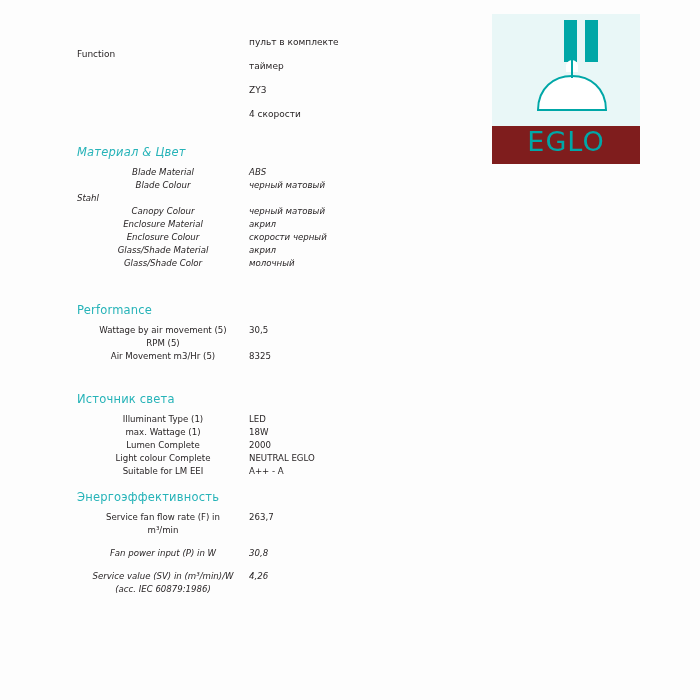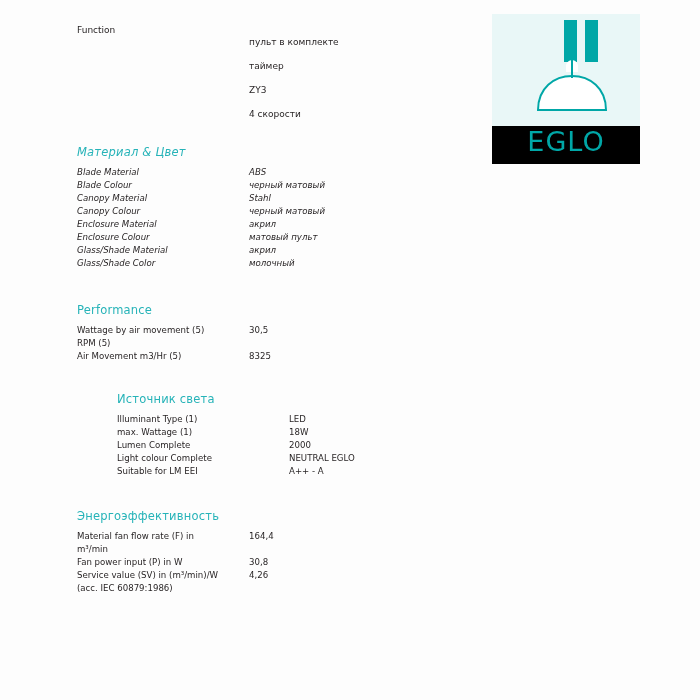--- a/index.html
+++ b/index.html
@@ -27,36 +27,37 @@
     left: 77px;
     top: 24px;
     width: 380px;
     display: flex;
   }
   .function-label {
     width: 172px;
     font-size: 9px;
     color: #231f20;
     line-height: 12px;
+    margin-top: 24px;
   }
   .function-values {
     font-size: 9px;
     color: #231f20;
     line-height: 12px;
   }
   .function-values div { white-space: nowrap; margin-top: 12px; }
 
   
   .logo-box {
     position: absolute;
     left: 492px;
     top: 14px;
     width: 148px;
     height: 150px;
-    background: #000000;
+    background: #7f1d1d;
   }
   .logo-art {
     position: absolute;
     left: 0;
     top: 0;
     width: 148px;
     height: 112px;
   }
   .logo-text {
     position: absolute;
@@ -85,32 +86,33 @@
   .kv {
     display: flex;
     font-size: 8.6px;
     line-height: 13px;
     color: #231f20;
   }
   .kv .k {
     width: 172px;
     flex: 0 0 172px;
     white-space: pre-line;
+    text-align: center;
   }
   .kv .v {
     flex: 1;
     white-space: pre-line;
   }
-  .kv.spaced { margin-top: 0; }
+  .kv.spaced { margin-top: 10px; font-style: italic; }
 
   
   #sec-material { top: 145px; font-style: italic; }
   #sec-performance { top: 303px; }
-  #sec-light { top: 392px; margin-left: 40px; }
-  #sec-energy { top: 509px; }
+  #sec-light { top: 392px; }
+  #sec-energy { top: 490px; }
 </style>
 </head>
 <body>
 
 <div class="page">
 
   <div class="function-row">
     <div class="function-label">Function</div>
     <div class="function-values">
       <div>пульт в комплекте</div>
@@ -136,34 +138,33 @@
     <div class="section-title">Материал &amp; Цвет</div>
     <div class="kv">
       <div class="k">Blade Material</div>
       <div class="v">ABS</div>
     </div>
     <div class="kv">
       <div class="k">Blade Colour</div>
       <div class="v">черный матовый</div>
     </div>
     <div class="kv">
-      <div class="k">Canopy Material</div>
       <div class="v">Stahl</div>
     </div>
     <div class="kv">
       <div class="k">Canopy Colour</div>
       <div class="v">черный матовый</div>
     </div>
     <div class="kv">
       <div class="k">Enclosure Material</div>
       <div class="v">акрил</div>
     </div>
     <div class="kv">
       <div class="k">Enclosure Colour</div>
-      <div class="v">матовый пульт</div>
+      <div class="v">скорости черный</div>
     </div>
     <div class="kv">
       <div class="k">Glass/Shade Material</div>
       <div class="v">акрил</div>
     </div>
     <div class="kv">
       <div class="k">Glass/Shade Color</div>
       <div class="v">молочный</div>
     </div>
   </div>
@@ -203,23 +204,23 @@
     </div>
     <div class="kv">
       <div class="k">Suitable for LM EEI</div>
       <div class="v">A++ - A</div>
     </div>
   </div>
 
   <div class="section" id="sec-energy">
     <div class="section-title">Энергоэффективность</div>
     <div class="kv">
-      <div class="k">Material fan flow rate (F) in
+      <div class="k">Service fan flow rate (F) in
 m³/min</div>
-      <div class="v">164,4</div>
+      <div class="v">263,7</div>
     </div>
     <div class="kv spaced">
       <div class="k">Fan power input (P) in W</div>
       <div class="v">30,8</div>
     </div>
     <div class="kv spaced">
       <div class="k">Service value  (SV) in (m³/min)/W
 (acc. IEC 60879:1986)</div>
       <div class="v">4,26</div>
     </div>

